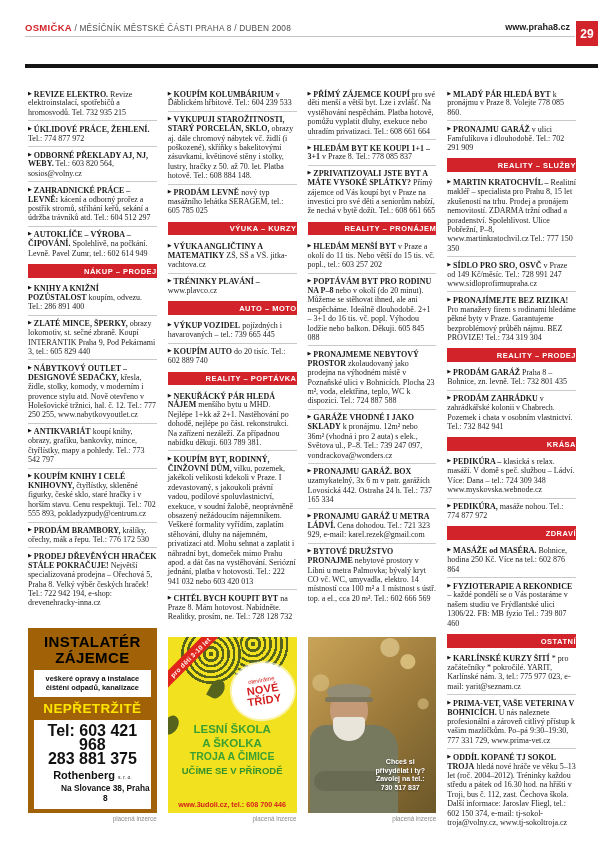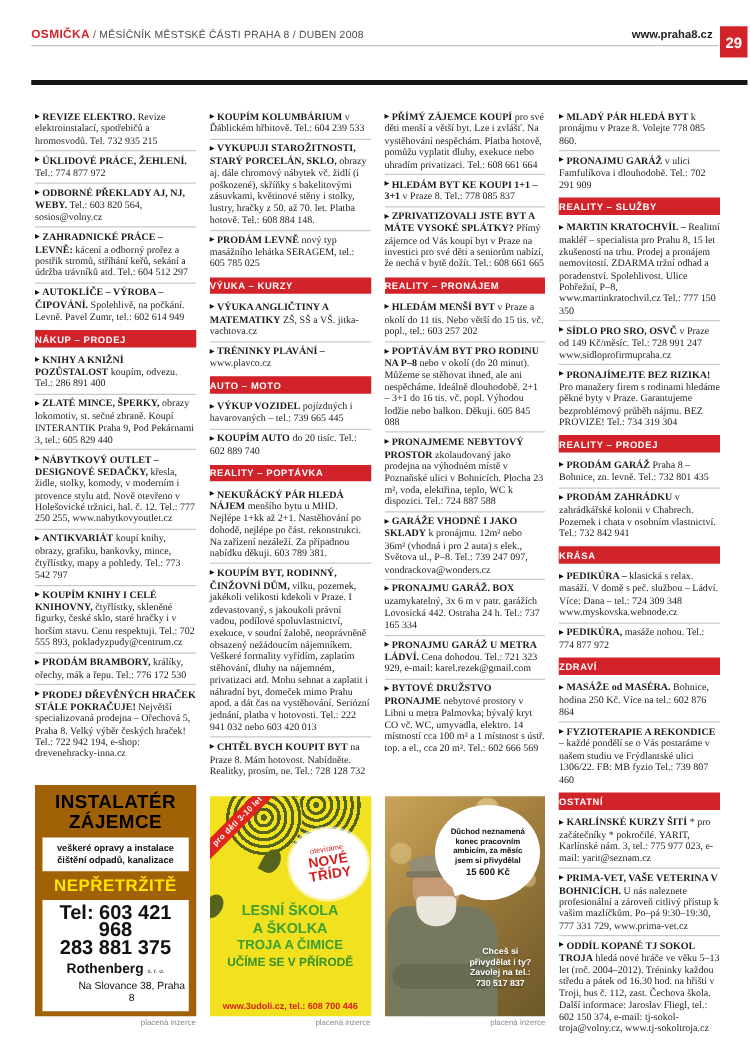--- a/index.html
+++ b/index.html
@@ -20,39 +20,39 @@
 
   
   .cols{position:absolute;top:78px;left:28px;width:548px;height:744px;display:flex;gap:11px;}
   .column{flex:1;min-width:0;display:flex;flex-direction:column;}
   .col-items{padding-top:8px;}
   .ad{font-size:8px;line-height:9.4px;color:#1c1c1c;padding:2.5px 0 3px;text-align:left;}
   .col-items .ad + .ad{border-top:1px solid #c9c9c9;}
   .bullet{font-size:5px;margin-right:2px;vertical-align:1.5px;color:#111;}
   .lead{font-weight:bold;}
   .section-bar{background:#d2232a;color:#fff;font-family:"Liberation Sans",sans-serif;
-               font-weight:bold;font-size:7.5px;letter-spacing:.5px;text-align:left;
+               font-weight:bold;font-size:7.5px;letter-spacing:.5px;text-align:right;
                padding:2.5px 0 2px;margin:3px 0;}
 
   
   .bottom-ad{margin-top:auto;height:176px;position:relative;overflow:hidden;
              font-family:"Liberation Sans",sans-serif;}
   .paid-caption{font-family:"Liberation Sans",sans-serif;font-size:6.3px;color:#8a8a8a;
                 text-align:right;padding-top:2px;}
 
   
   .plumber{background:#a16207;padding:5px 5px 4px;display:flex;flex-direction:column;text-align:center;}
   .pl-title{color:#000;font-weight:900;font-size:15px;line-height:16px;letter-spacing:.4px;padding:1px 0 4px;}
   .pl-box1{background:#fff;margin:0 1px;padding:4px 1px;font-size:7.4px;font-weight:bold;line-height:9.4px;color:#111;}
   .pl-always{color:#ffe400;font-weight:900;font-size:13.5px;letter-spacing:.4px;padding:4px 0;}
   .pl-box2{background:#fff;flex:1;margin:0 1px;padding:4px 1px 2px;color:#111;}
   .pl-phone{font-size:16px;font-weight:900;line-height:14px;}
   .pl-company{font-size:11px;font-weight:900;margin-top:4px;line-height:11px;}
   .pl-sro{font-size:5px;font-weight:normal;}
-  .pl-address{font-size:8.3px;font-weight:normal;line-height:10px;margin-left:26px;}
+  .pl-address{font-size:8.3px;font-weight:bold;line-height:10px;margin-left:26px;}
 
   
   .forest{background:#f2e11e;}
   .coil{position:absolute;border-radius:50%;
         background:repeating-radial-gradient(circle at 50% 50%, #55631d 0 2.5px, #f2e11e 2.5px 5.5px);}
   .coil1{width:62px;height:62px;left:12px;top:-14px;}
   .coil2{width:74px;height:74px;left:48px;top:-30px;}
   .leaf{position:absolute;width:14px;height:20px;background:#55631d;border-radius:50% 50% 50% 0;
         transform:rotate(28deg);}
   .leaf1{left:42px;top:42px;}
@@ -206,24 +206,20 @@
         <div class="ad"><span class="bullet">▶</span><span class="lead">PRONAJMU GARÁŽ U METRA LÁDVÍ.</span><span> Cena dohodou. Tel.: 721 323 929, e-mail: karel.rezek@gmail.com</span></div>
         <div class="ad"><span class="bullet">▶</span><span class="lead">BYTOVÉ DRUŽSTVO PRONAJME</span><span> nebytové prostory v Libni u metra Palmovka; bývalý kryt CO vč. WC, umyvadla, elektro. 14 místností cca 100 m² a 1 místnost s ústř. top. a el., cca 20 m². Tel.: 602 666 569</span></div>
       </div>
     <div class="bottom-ad pension">
       <div class="man-body"></div>
       <div class="man-arms"></div>
       <div class="man-head"></div>
       <div class="man-beard"></div>
       <div class="man-cap"></div>
       <div class="man-brim"></div>
-      <div class="bubble">
-        <div class="bubble-text">Důchod neznamená konec pracovním ambicím, za měsíc jsem si přivydělal</div>
-        <div class="bubble-amount">15 600 Kč</div>
-      </div>
       <div class="cta">
         <span>Chceš si</span>
         <span>přivydělat i ty?</span>
         <span>Zavolej na tel.:</span>
         <span>730 517 837</span>
       </div>
     </div>
     <div class="paid-caption">placená inzerce</div>
   </div>
 

